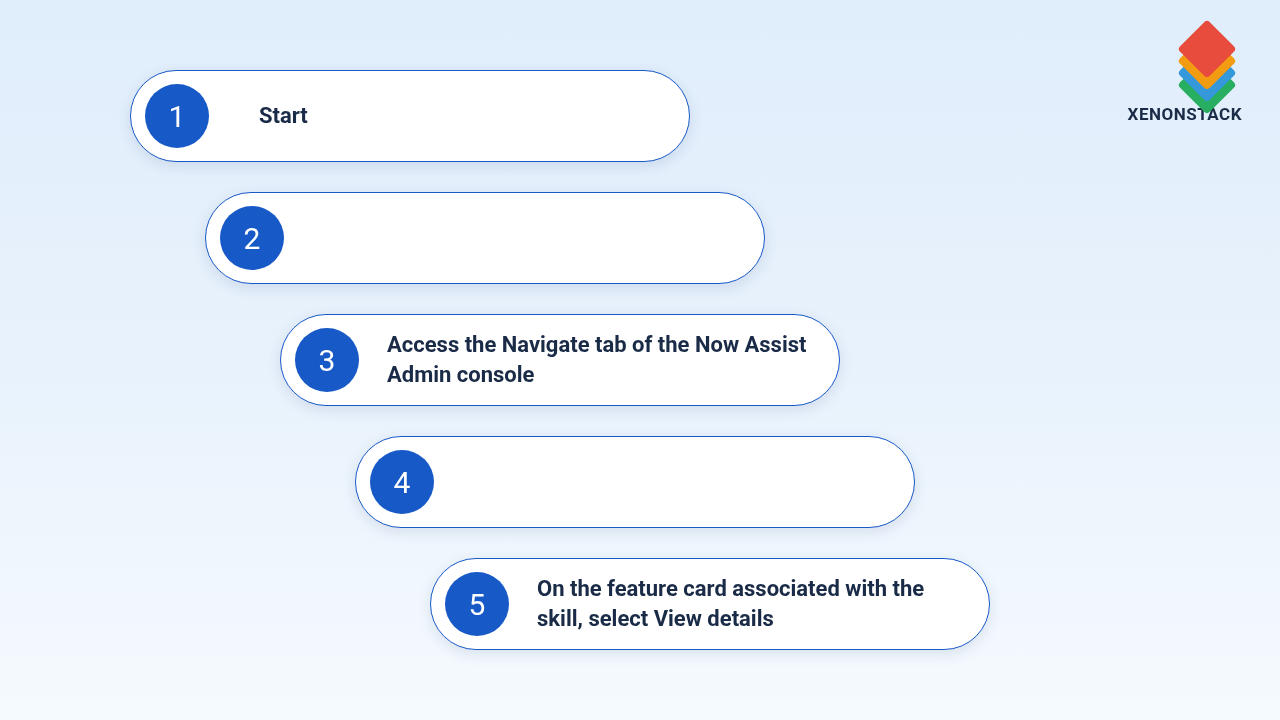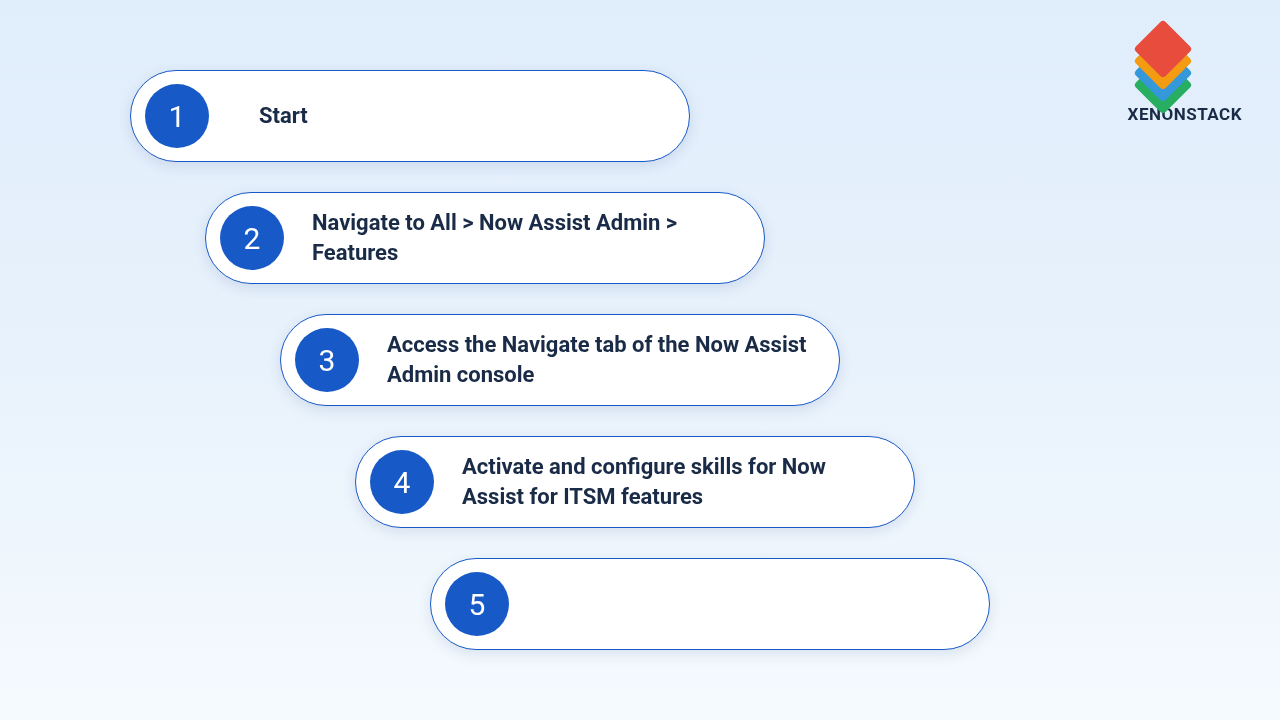--- a/index.html
+++ b/index.html
@@ -11,21 +11,21 @@
   position: relative;
   overflow: hidden;
 }
 
 .logo-container {
   position: absolute;
   top: 28px;
   right: 38px;
   display: flex;
   flex-direction: column;
-  align-items: flex-start;
+  align-items: flex-end;
 }
 
 .logo-stack {
   position: relative;
   width: 70px;
   height: 70px;
   margin-bottom: 6px;
 }
 
 .layer {
@@ -117,30 +117,29 @@
 
 <div class="steps">
 
   <div class="step s1">
     <div class="step-number">1</div>
     <div class="step-text">Start</div>
   </div>
 
   <div class="step s2">
     <div class="step-number">2</div>
-    <div class="step-text">Navigate to All &gt; Now Assist Admin &gt; Features</div>
   </div>
 
   <div class="step s3">
     <div class="step-number">3</div>
     <div class="step-text">Access the Navigate tab of the Now Assist Admin console</div>
   </div>
 
   <div class="step s4">
     <div class="step-number">4</div>
-    <div class="step-text">Activate and configure skills for Now Assist for ITSM features</div>
   </div>
 
   <div class="step s5">
     <div class="step-number">5</div>
+    <div class="step-text">On the feature card associated with the skill, select View details</div>
   </div>
 
 </div>
 
 </body></html>

